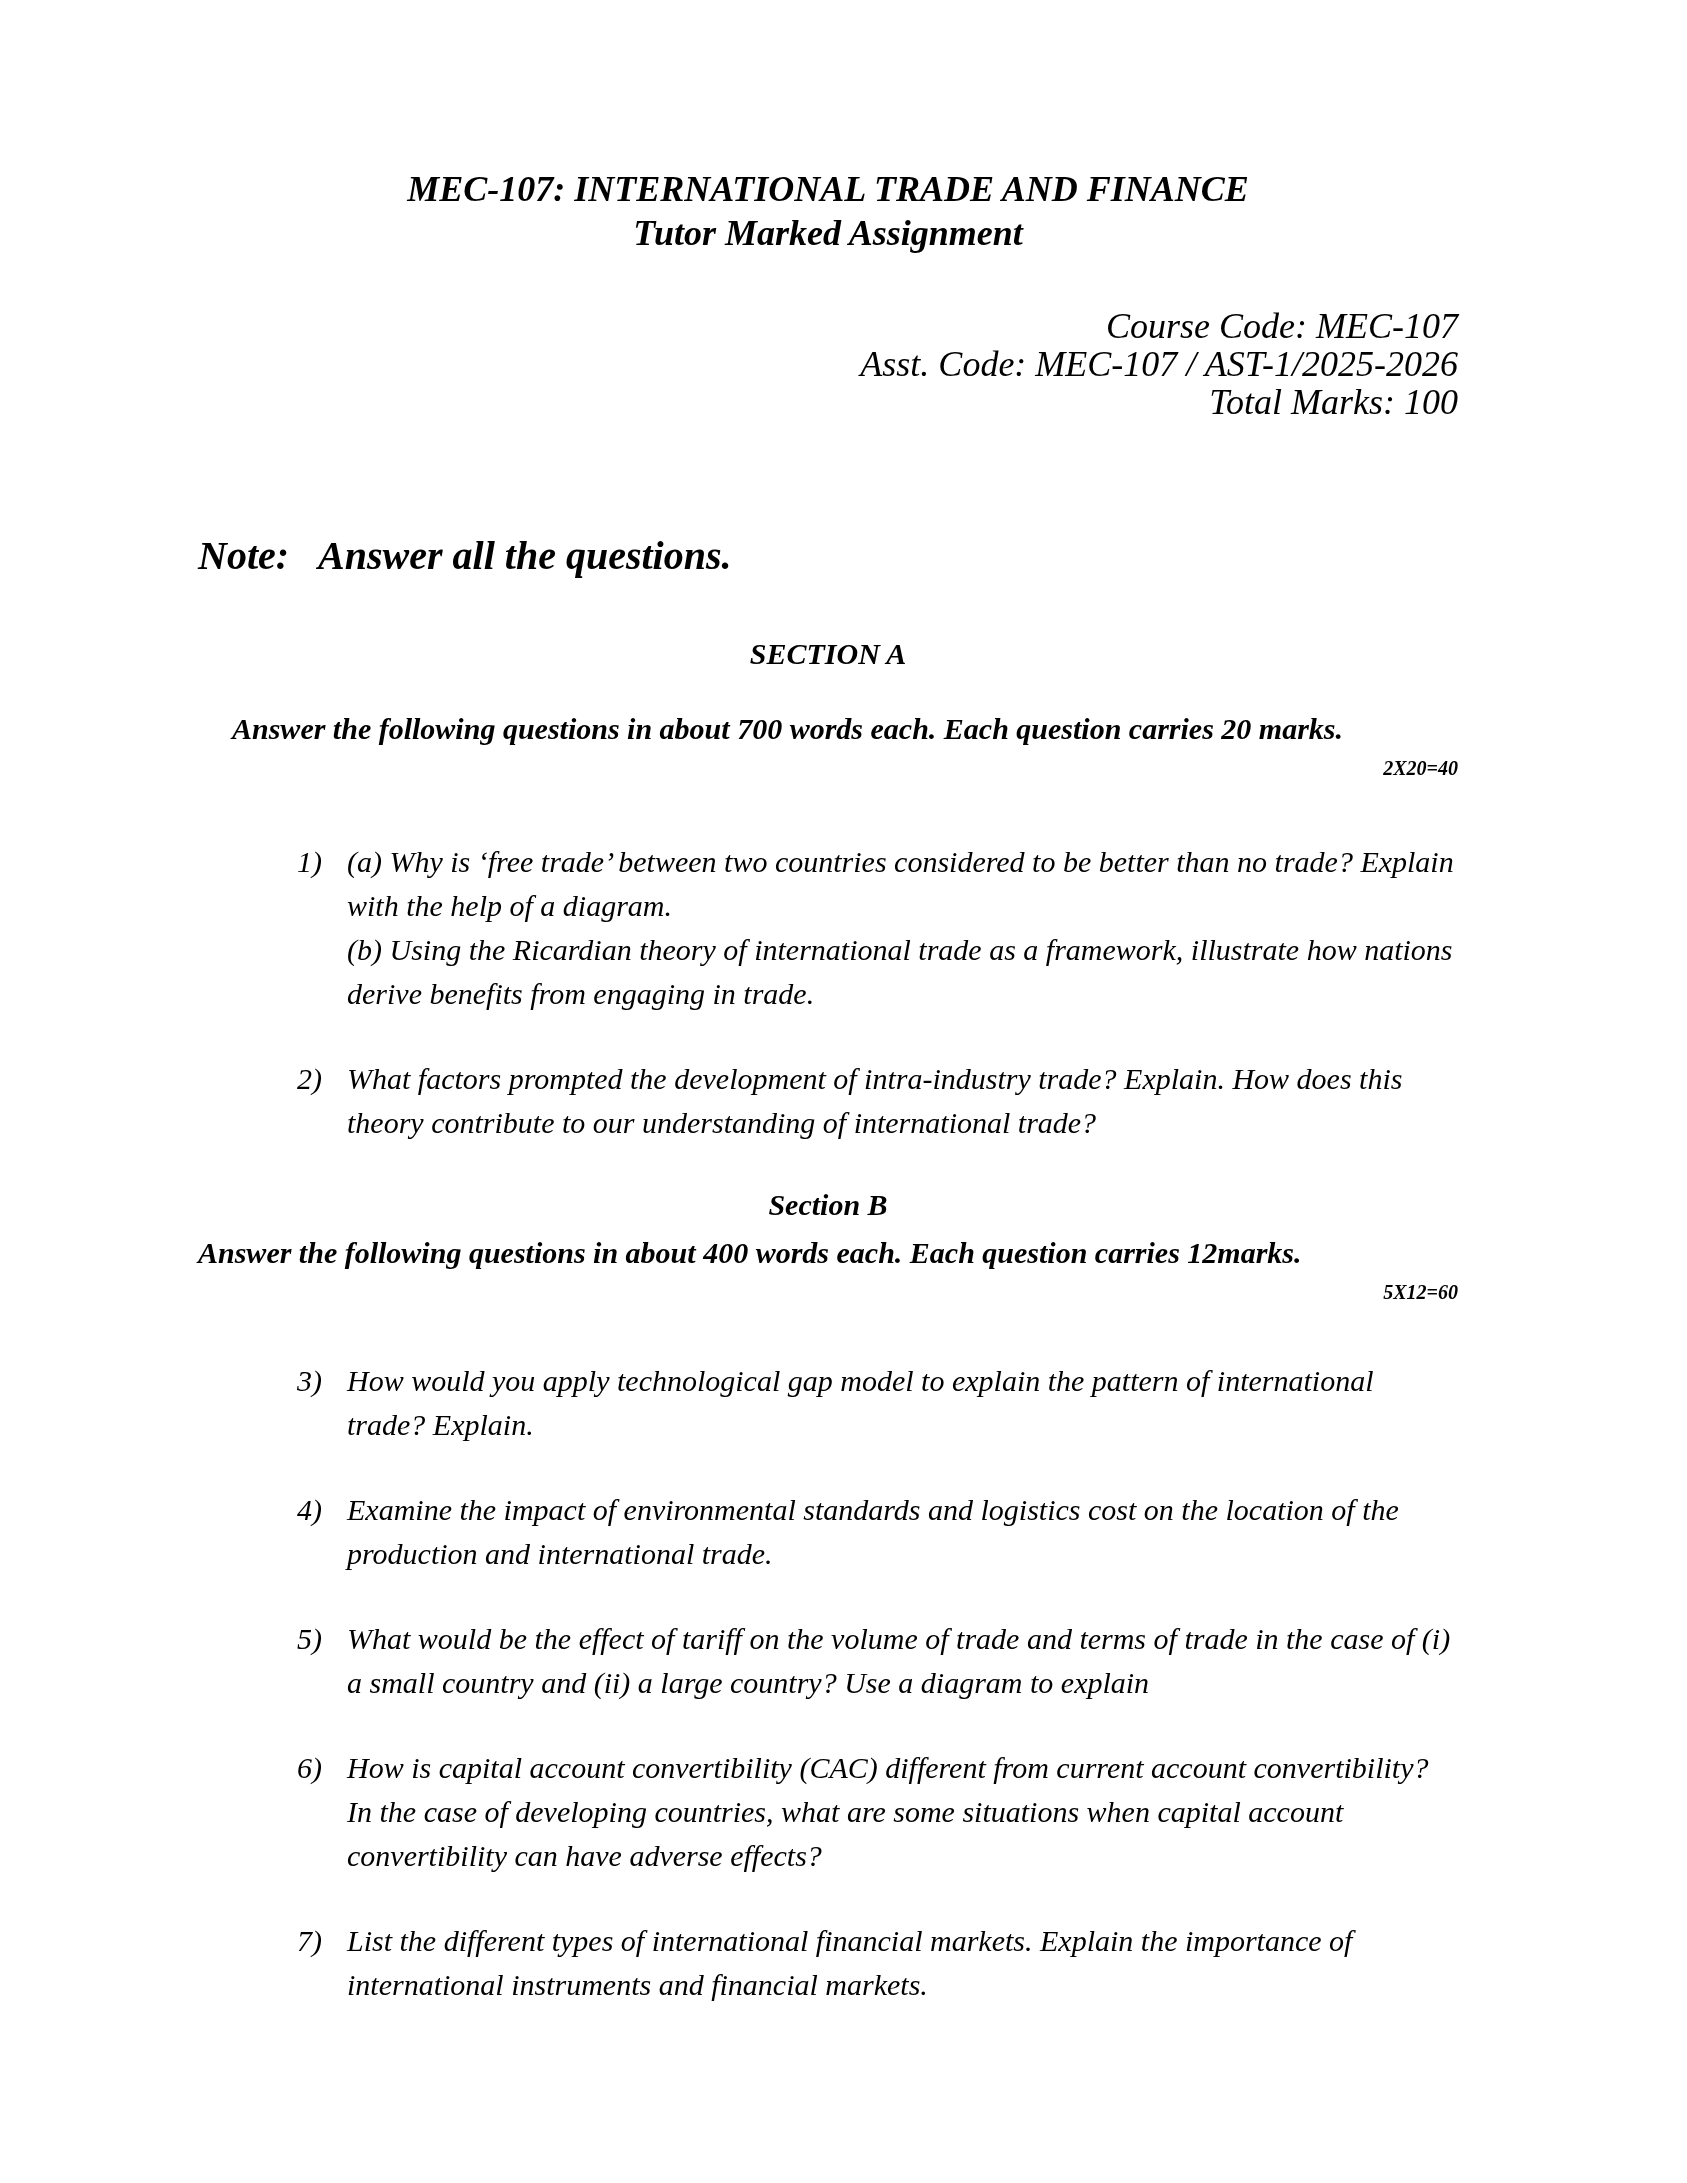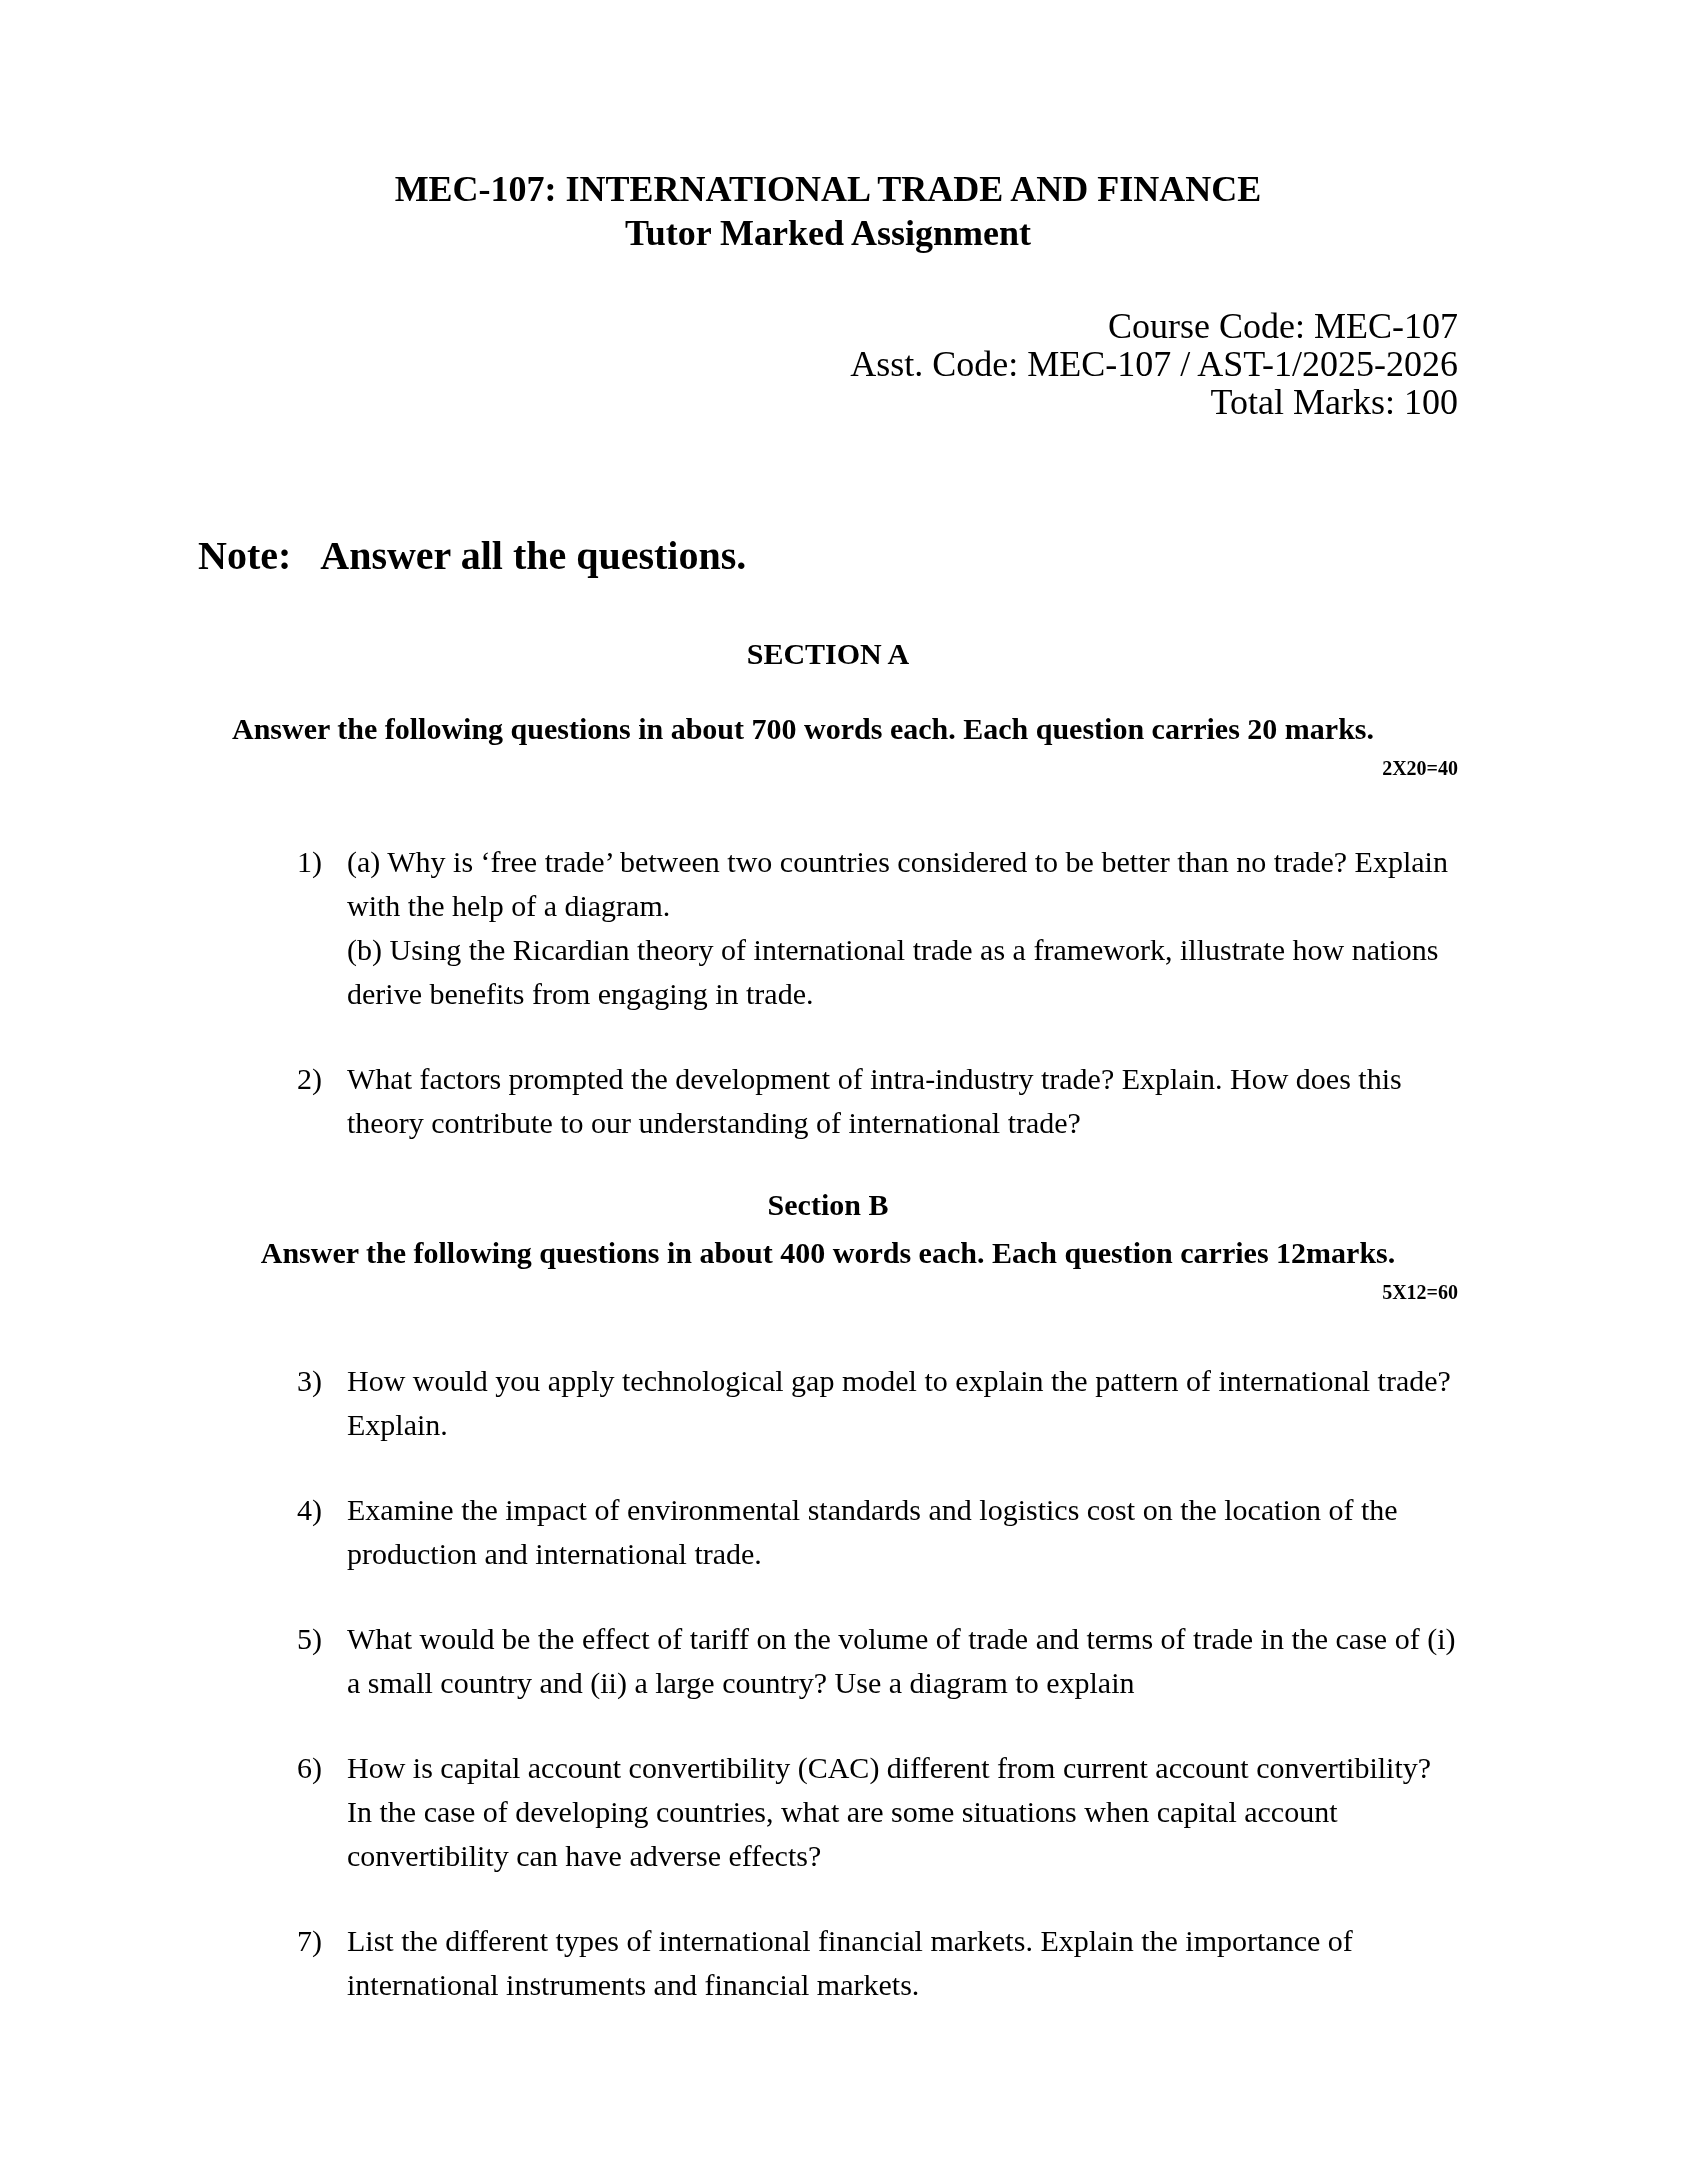--- a/index.html
+++ b/index.html
@@ -11,20 +11,21 @@
     position: relative;
     width: 1663px;
     height: 2183px;
     box-sizing: border-box;
     background: #ffffff;
     color: #000000;
     font-family: "Liberation Serif", "DejaVu Serif", serif;
     font-size: 30px;
     padding: 167px 205px 0 198px;
     overflow: hidden;
+    font-style: italic;
   }
   .doc-title {
     text-align: center;
     font-weight: bold;
     font-size: 36px;
     line-height: 44px;
   }
   .meta-block {
     margin-top: 52px;
     text-align: right;
@@ -50,21 +51,20 @@
   .section-instruction {
     margin-top: 37px;
     font-weight: bold;
     font-size: 30px;
     line-height: 38px;
     padding-left: 34px;
     padding-right: 66px;
   }
   .section-instruction.centered {
     margin-top: 9.3px;
-    text-align: center;
     padding: 0;
     white-space: nowrap;
   }
   .marks-formula {
     text-align: right;
     font-weight: bold;
     font-size: 20px;
     line-height: 38px;
     margin-top: 1.3px;
   }

